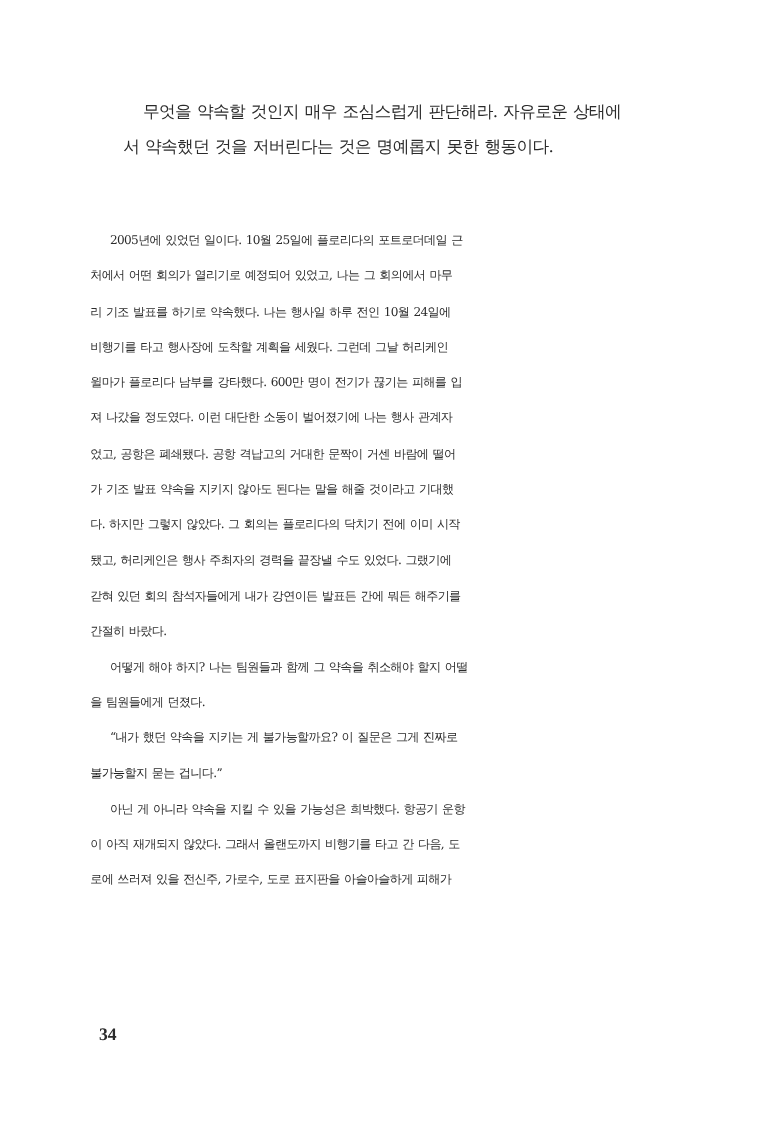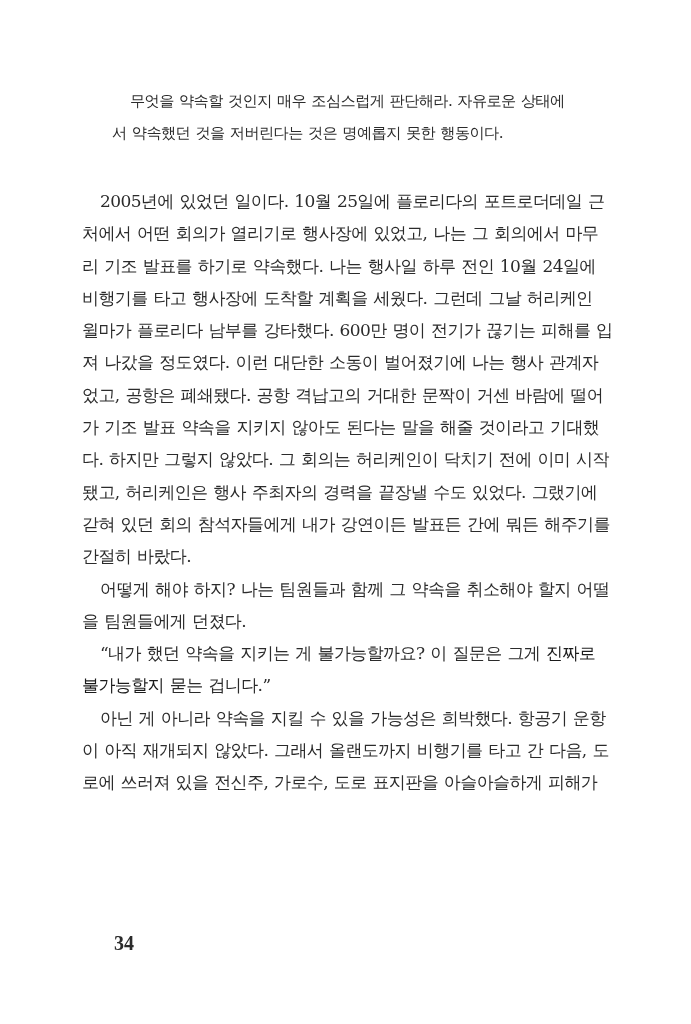--- a/index.html
+++ b/index.html
@@ -30,67 +30,66 @@
       letter-spacing: -0.6px;
       word-spacing: 1px;
     }
     .epigraph .line, .body .line {
       display: block;
       white-space: nowrap;
     }
     .body {
       position: absolute;
       left: 82px;
-      top: 185px;
+      top: 203px;
       width: 482px;
-      font-size: 17px;
+      font-size: 11px;
       line-height: 32.3px;
       letter-spacing: -0.6px;
       word-spacing: 1px;
     }
     .indent {
       padding-left: 18px;
     }
     .bold {
       font-weight: normal;
       color: #1a1a1a;
     }
     .page-number {
       position: absolute;
       left: 90px;
       top: 932px;
       font-family: "Liberation Serif", "DejaVu Serif", serif;
-      font-size: 20px;
+      font-size: 16px;
       font-weight: bold;
       color: #2b2b2b;
-      margin-left: 24px;
     }
   </style>
 </head>
 <body>
 
 <div class="page">
 
   <div class="epigraph">
     <span class="line indent">무엇을 약속할 것인지 매우 조심스럽게 판단해라. 자유로운 상태에</span>
     <span class="line">서 약속했던 것을 저버린다는 것은 명예롭지 못한 행동이다.</span>
   </div>
 
   <div class="body">
 
     <div>
       <span class="line indent">2005년에 있었던 일이다. 10월 25일에 플로리다의 포트로더데일 근</span>
-      <span class="line">처에서 어떤 회의가 열리기로 행사장에 있었고, 나는 그 회의에서 마무</span>
+      <span class="line">처에서 어떤 회의가 열리기로 예정되어 있었고, 나는 그 회의에서 마무</span>
       <span class="line">리 기조 발표를 하기로 약속했다. 나는 행사일 하루 전인 10월 24일에</span>
       <span class="line">비행기를 타고 행사장에 도착할 계획을 세웠다. 그런데 그날 허리케인</span>
       <span class="line">윌마가 플로리다 남부를 강타했다. 600만 명이 전기가 끊기는 피해를 입</span>
       <span class="line">져 나갔을 정도였다. 이런 대단한 소동이 벌어졌기에 나는 행사 관계자</span>
       <span class="line">었고, 공항은 폐쇄됐다. 공항 격납고의 거대한 문짝이 거센 바람에 떨어</span>
       <span class="line">가 기조 발표 약속을 지키지 않아도 된다는 말을 해줄 것이라고 기대했</span>
-      <span class="line">다. 하지만 그렇지 않았다. 그 회의는 허리케인이 닥치기 전에 이미 시작</span>
+      <span class="line">다. 하지만 그렇지 않았다. 그 회의는 플로리다의 닥치기 전에 이미 시작</span>
       <span class="line">됐고, 허리케인은 행사 주최자의 경력을 끝장낼 수도 있었다. 그랬기에</span>
       <span class="line">갇혀 있던 회의 참석자들에게 내가 강연이든 발표든 간에 뭐든 해주기를</span>
       <span class="line">간절히 바랐다.</span>
     </div>
 
     <div>
       <span class="line indent">어떻게 해야 하지? 나는 팀원들과 함께 그 약속을 취소해야 할지 어떨</span>
       <span class="line">을 팀원들에게 던졌다.</span>
     </div>
 

